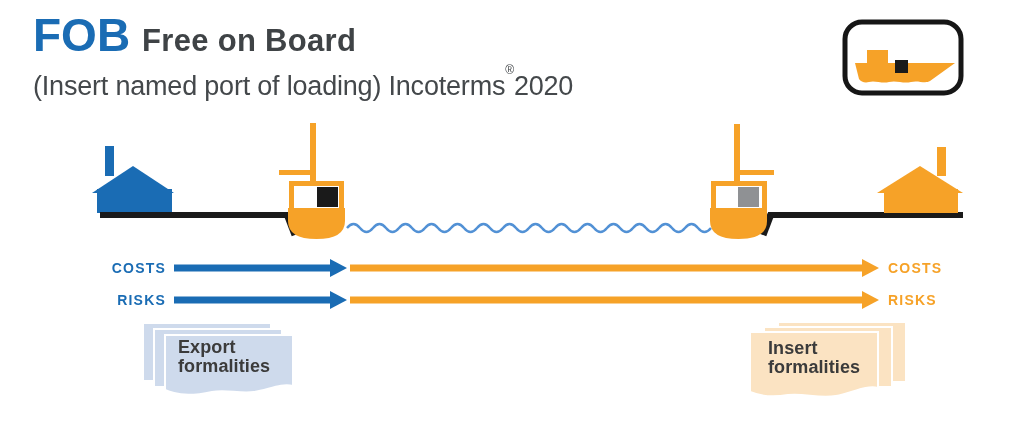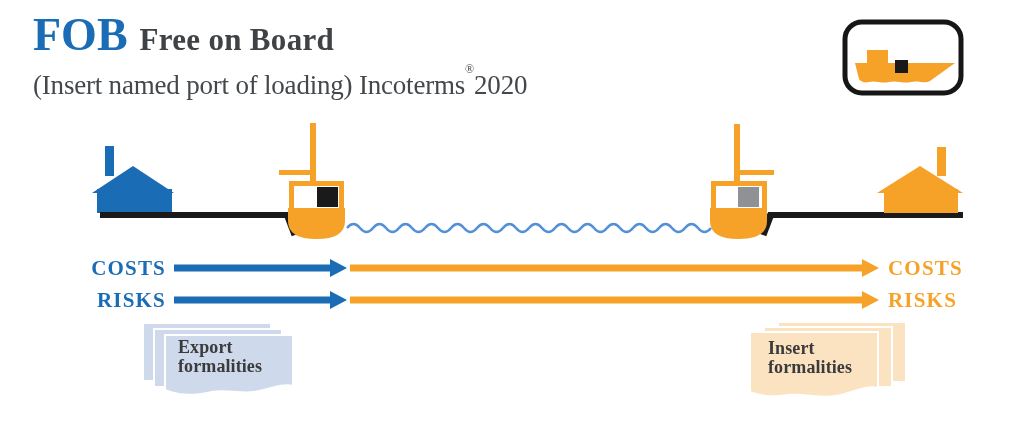--- a/index.html
+++ b/index.html
@@ -1,39 +1,39 @@
 <!DOCTYPE html>
 <html style="--blue: #1A6CB4; --orange: #F6A228; --dark: #3F4346; --subtitle: #44484B; --ink: #1A1A1A; --wave: #5291D5; --gray: #8F9194; --paperblue: #CEDAEC; --paperorange: #FBE3C2; --labeltext: #3B3B3B;"><head>
 <meta charset="utf-8">
 <style>
   html,body{margin:0;padding:0;background:#fff;}
   .canvas{
     position:relative;width:1024px;height:440px;background:#fff;overflow:hidden;
-    font-family:Liberation Serif, serif;
+    font-family:Liberation Sans, sans-serif;
   }
   svg{display:block}
   
   .header{position:absolute;left:33px;top:8px;white-space:nowrap;}
   .abbr{font-size:46px;font-weight:800;color:var(--blue);letter-spacing:0;}
   .name{font-size:31px;font-weight:700;color:var(--dark);margin-left:12px;letter-spacing:.3px;}
   .subtitle{margin-top:9px;font-size:27px;font-weight:400;color:var(--subtitle);letter-spacing:-.2px;}
   .subtitle sup{font-size:12px;position:relative;top:-11px;}
   .subtitle .year{margin-left:0;}
   
   .badge{position:absolute;left:842px;top:19px;}
   
   .diagram{position:absolute;left:0;top:0;}
   .f-blue{fill:var(--blue)} .f-orange{fill:var(--orange)} .f-ink{fill:var(--ink)}
   .f-white{fill:#fff} .f-gray{fill:var(--gray)}
   .s-ink{stroke:var(--ink)}
   .s-wave{stroke:var(--wave);stroke-width:2.4;fill:none}
   .paper-blue{fill:var(--paperblue);stroke:#fff;stroke-width:2}
   .paper-orange{fill:var(--paperorange);stroke:#fff;stroke-width:2}
   
-  .lbl{position:absolute;font-size:21px;font-weight:700;letter-spacing:1.2px;line-height:22px;}
+  .lbl{position:absolute;font-size:14px;font-weight:700;letter-spacing:1.2px;line-height:22px;}
   .lbl.left{left:40px;width:126px;text-align:right;color:var(--blue);}
   .lbl.right{left:888px;color:var(--orange);}
   
   .form-label{position:absolute;font-size:18px;font-weight:700;color:var(--labeltext);line-height:19px;letter-spacing:.1px;}
 </style>
 </head>
 <body>
 
 <div class="canvas">
 

